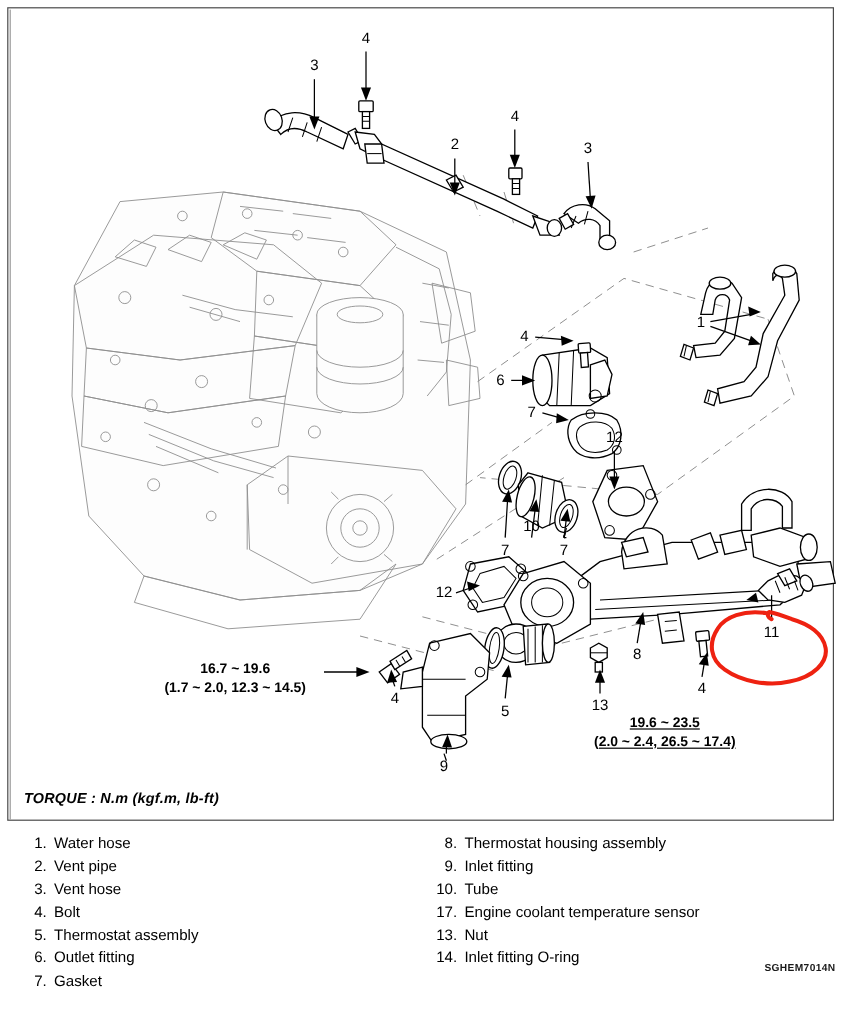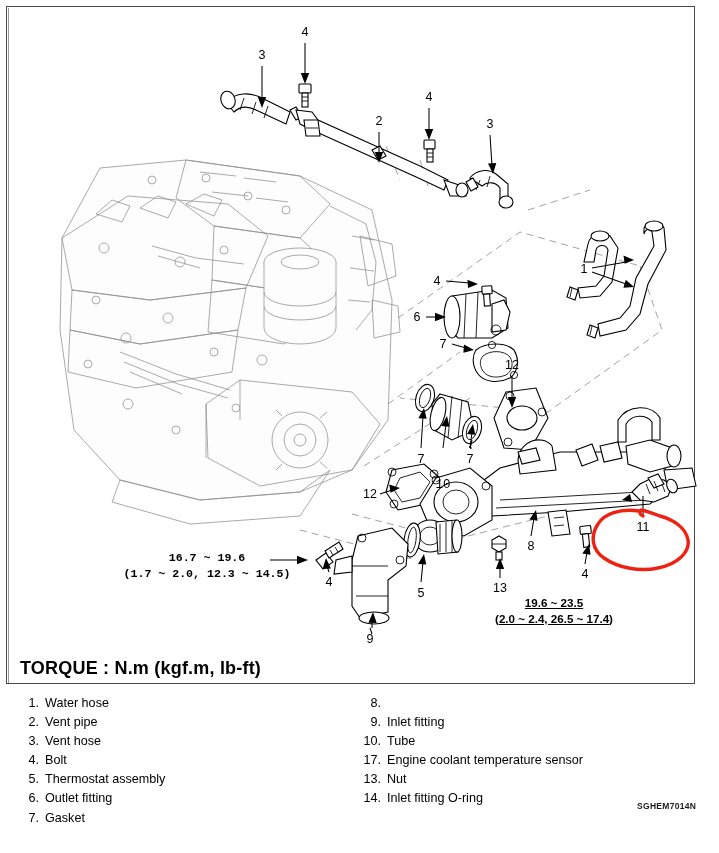--- a/index.html
+++ b/index.html
@@ -19,21 +19,21 @@
     position:absolute;left:7.5px;top:7.5px;width:686px;height:675px;
     border-left:1px solid #9a9a9a;box-sizing:border-box;pointer-events:none;
   }
 
   
   #art{position:absolute;left:0;top:0;width:719px;height:690px;}
 
   
   #torque-label{
     position:absolute;left:20px;top:658px;
-    font-size:18px;font-weight:bold;letter-spacing:.2px;white-space:nowrap;
+    font-size:12px;font-weight:bold;letter-spacing:.2px;white-space:nowrap;font-style:italic;
   }
 
   
   #legend{position:absolute;left:0;top:694px;width:719px;height:120px;}
   .leg-col{position:absolute;top:0;}
   #leg-left{left:16px;}
   #leg-right{left:358px;}
   .leg-item{
     display:flex;font-size:12.6px;line-height:19.1px;white-space:nowrap;
   }
@@ -409,42 +409,42 @@
 
       <path class="lead" d="M270 560 L300 560"></path>
       <path class="blk" d="M308 560 l-11 -4.2 v8.4 Z"></path>
     </g>
 
     <g>
       <path class="red" d="M639 511 C620 508 604 514 598 524 C590 536 592 550 604 558 C618 568 640 572 658 568 C678 564 690 552 688 540 C686 528 674 520 660 516 C652 513 646 511 641 510 C639 512 640 515 643 516"></path>
     </g>
   </svg>
 
-  <div class="torque-val" style="left:207px;top:550px;font-family:Liberation Mono, monospace;">
+  <div class="torque-val" style="left:196px;top:550px;">
     <div>16.7 ~ 19.6</div>
     <div>(1.7 ~ 2.0, 12.3 ~ 14.5)</div>
   </div>
   <div class="torque-val" style="left:554px;top:595px;text-decoration:underline;">
     <div>19.6 ~ 23.5</div>
     <div>(2.0 ~ 2.4, 26.5 ~ 17.4)</div>
   </div>
 
   <div id="callout-layer">
       <div class="callout" style="left: 262px; top: 55px;">3</div>
       <div class="callout" style="left: 305px; top: 32px;">4</div>
       <div class="callout" style="left: 379px; top: 121px;">2</div>
       <div class="callout" style="left: 429px; top: 97px;">4</div>
       <div class="callout" style="left: 490px; top: 124px;">3</div>
       <div class="callout" style="left: 584px; top: 269px;">1</div>
       <div class="callout" style="left: 437px; top: 281px;">4</div>
       <div class="callout" style="left: 417px; top: 317px;">6</div>
       <div class="callout" style="left: 443px; top: 344px;">7</div>
       <div class="callout" style="left: 512px; top: 365px;">12</div>
       <div class="callout" style="left: 421px; top: 459px;">7</div>
-      <div class="callout" style="left: 443px; top: 485px; font-family: Liberation Mono, monospace;">10</div>
+      <div class="callout" style="left: 443px; top: 439px;">10</div>
       <div class="callout" style="left: 470px; top: 459px;">7</div>
       <div class="callout" style="left: 370px; top: 494px;">12</div>
       <div class="callout" style="left: 531px; top: 546px;">8</div>
       <div class="callout" style="left: 643px; top: 527px;">11</div>
       <div class="callout" style="left: 585px; top: 574px;">4</div>
       <div class="callout" style="left: 500px; top: 588px;">13</div>
       <div class="callout" style="left: 329px; top: 582px;">4</div>
       <div class="callout" style="left: 421px; top: 593px;">5</div>
       <div class="callout" style="left: 370px; top: 639px;">9</div>
     </div>
@@ -478,20 +478,21 @@
           <span class="leg-txt">Outlet fitting</span>
         </div>
         <div class="leg-item">
           <span class="leg-num">7.</span>
           <span class="leg-txt">Gasket</span>
         </div>
       </div>
     <div class="leg-col" id="leg-right">
         <div class="leg-item">
           <span class="leg-num">8.</span>
+          <span class="leg-txt">Thermostat housing assembly</span>
         </div>
         <div class="leg-item">
           <span class="leg-num">9.</span>
           <span class="leg-txt">Inlet fitting</span>
         </div>
         <div class="leg-item">
           <span class="leg-num">10.</span>
           <span class="leg-txt">Tube</span>
         </div>
         <div class="leg-item">

